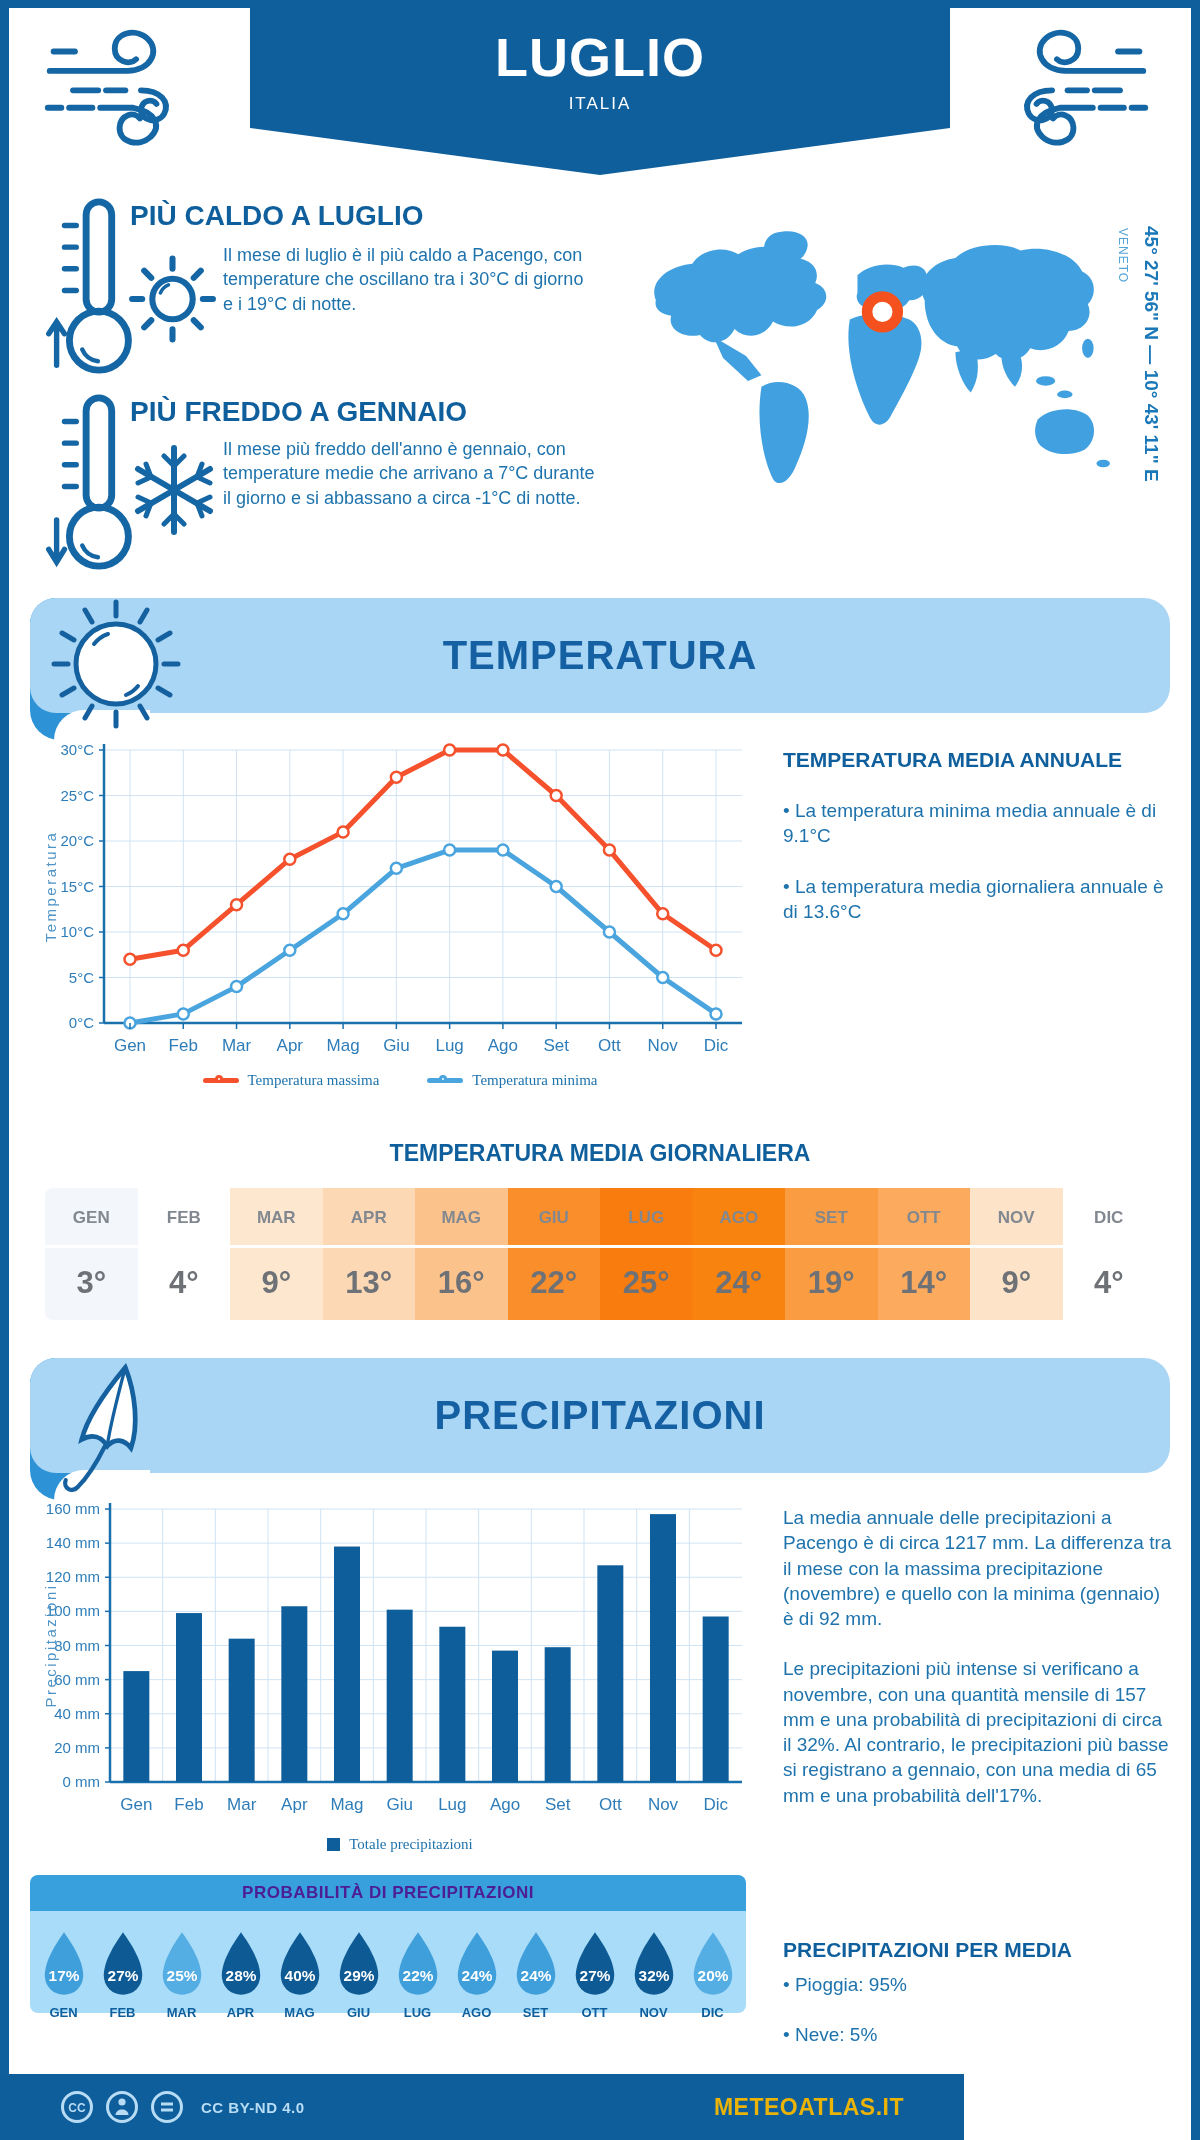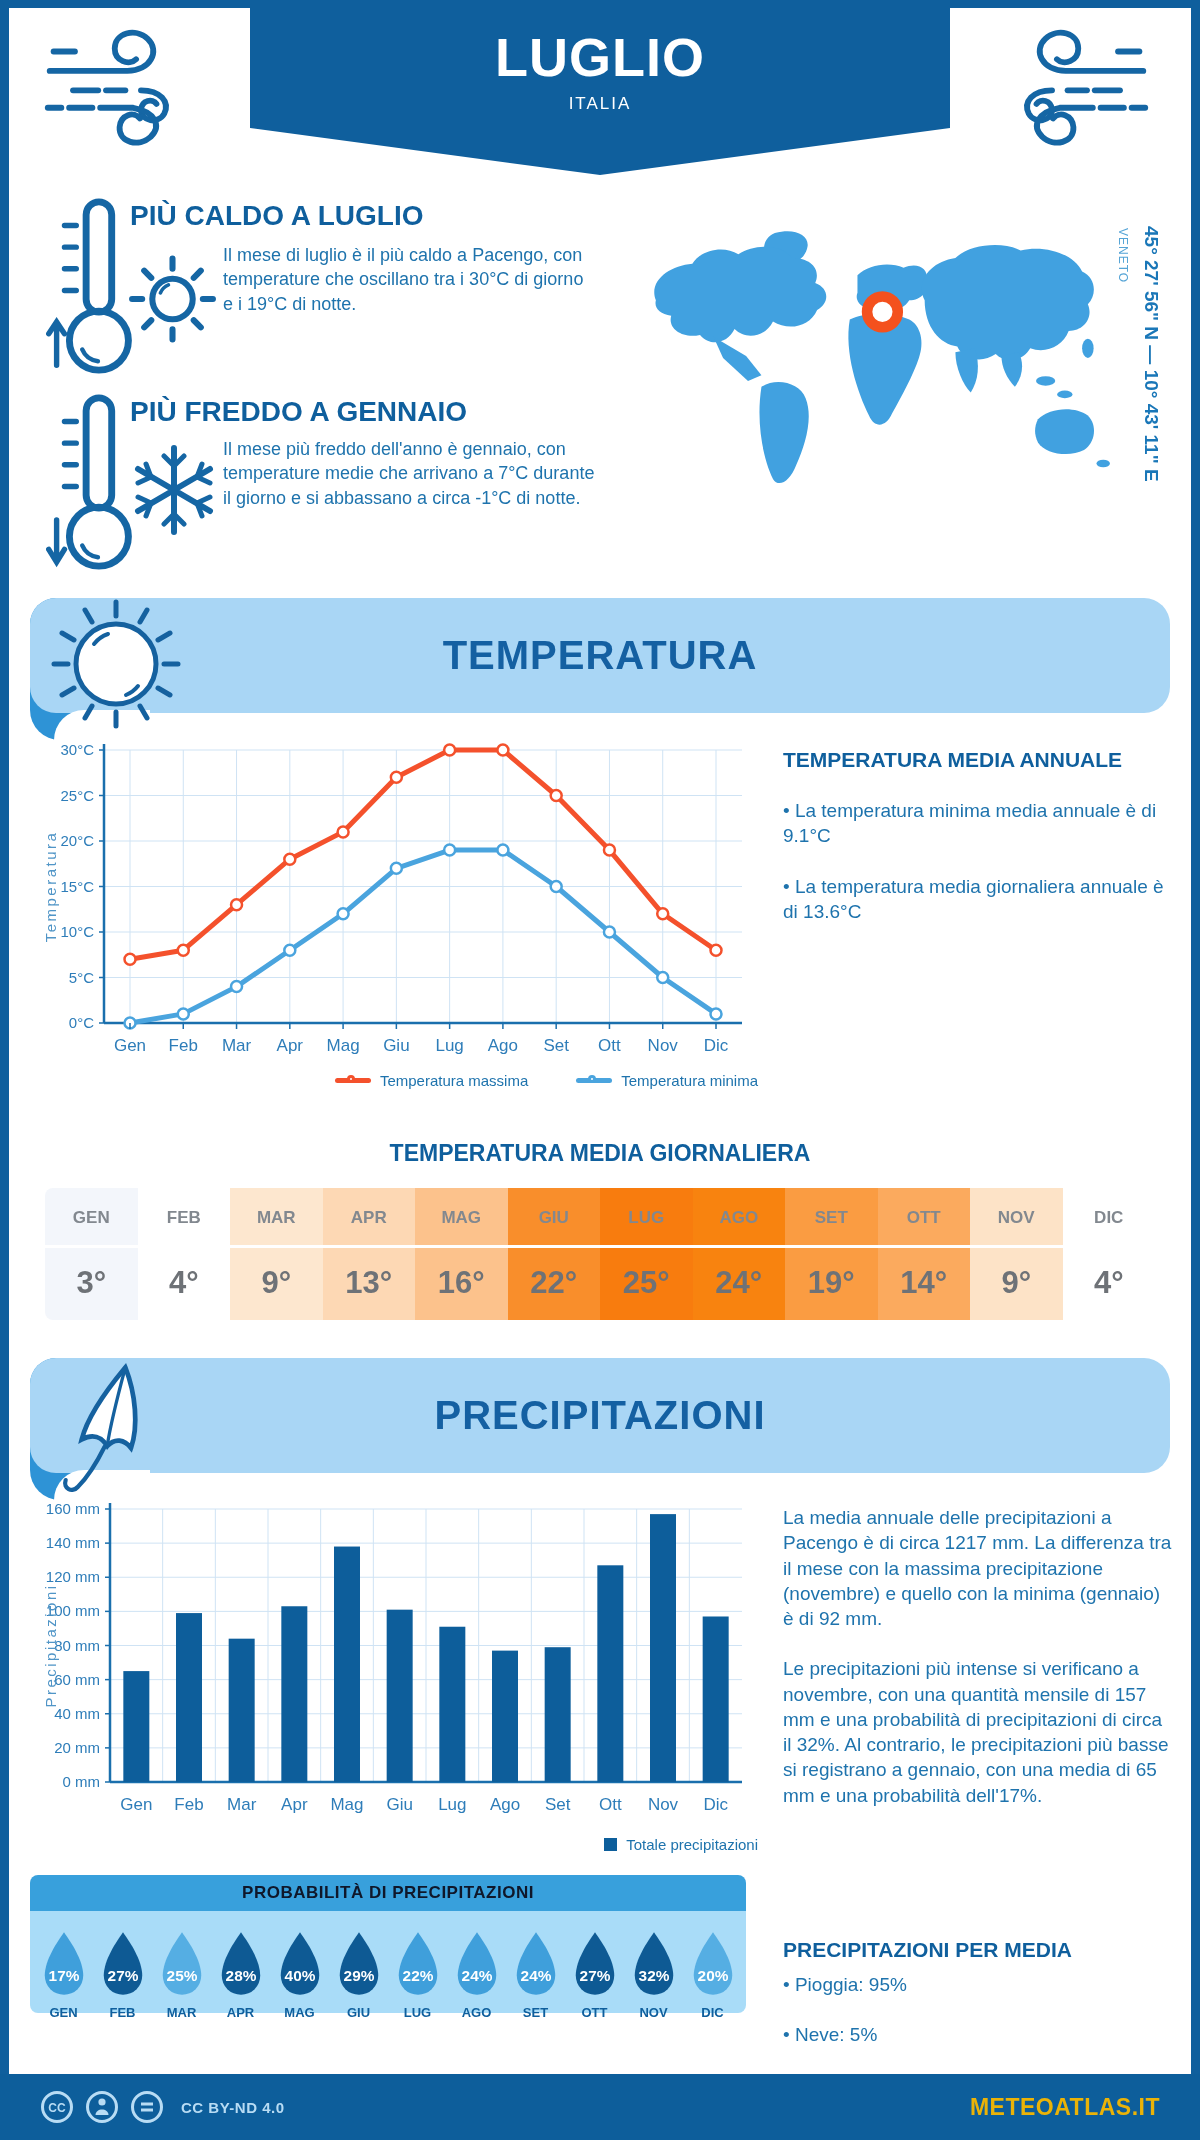--- a/index.html
+++ b/index.html
@@ -37,21 +37,21 @@
   .banner-wrap { position:absolute; left:30px; width:1140px; height:142px; }
   .banner-bg { position:absolute; left:0; top:0; right:0; bottom:27px; background:#a9d6f5; border-radius:26px; }
   .banner-wedge { position:absolute; left:0; top:0; width:66px; height:142px; background:#2e93d6; border-radius:26px 0 0 30px; }
   .banner-notch { position:absolute; left:24px; top:112px; width:96px; height:30px; background:#fff; border-top-left-radius:30px; }
   .banner-title { position:absolute; left:0; top:0; right:0; bottom:27px; display:flex; align-items:center; justify-content:center;
                   font-size:40px; font-weight:bold; color:#1460a2; letter-spacing:1px; }
   .banner-icon { position:absolute; left:8px; top:0; }
 
   
   .chart { position:absolute; left:42px; }
-  .legend { position:absolute; left:42px; width:716px; display:flex; justify-content:flex-end; gap:48px; align-items:center; }
+  .legend { position:absolute; left:42px; width:716px; display:flex; justify-content:center; gap:48px; align-items:center;font-family:Liberation Serif, serif; }
   .legend-item { display:flex; align-items:center; gap:9px; }
   .legend-line { position:relative; width:36px; height:5px; border-radius:3px; display:inline-block; }
   .legend-ring { position:absolute; left:12px; top:-3.5px; width:8px; height:8px; border-radius:50%; background:#fff; border:3px solid #000; }
   .legend-sq { width:13px; height:13px; display:inline-block; }
   .legend-label { font-size:15px; color:#1e73ad; }
 
   .side-head { position:absolute; left:783px; font-size:21px; font-weight:bold; color:#0f5f9d; }
   .side-text { position:absolute; left:783px; width:390px; font-size:19px; line-height:1.33; color:#1e73ad; }
   .side-text .blk { margin-bottom:25px; }
 
@@ -60,28 +60,28 @@
   .daily-table { position:absolute; left:45px; top:1188px; width:1110px; display:flex; }
   .temp-col { flex:1; text-align:center; }
   .temp-col:first-child { border-radius:8px 0 0 8px; }
   .temp-col:last-child { border-radius:0 8px 8px 0; }
   .temp-col .m { height:60px; line-height:60px; font-size:17px; font-weight:bold; color:#82888f; border-bottom:3px solid #fff; }
   .temp-col .v { height:72px; line-height:70px; font-size:31px; font-weight:bold; color:#6e7277; }
 
   
   .prob { position:absolute; left:30px; top:1875px; width:716px; }
   .prob-head { height:36px; background:#38a0dc; border-radius:8px 8px 0 0; display:flex; align-items:center; justify-content:center;
-               color:#0f172a; font-size:17px; font-weight:bold; letter-spacing:.5px; }
+               color:#4c1d95; font-size:17px; font-weight:bold; letter-spacing:.5px; }
   .prob-panel { height:102px; background:#a9dcf8; border-radius:0 0 8px 8px; display:flex; padding:19px 4px 0 4px;justify-content:center; }
   .drop-cell { flex:1; text-align:center; position:relative; }
   .drop-month { font-size:13px; font-weight:bold; color:#0f5f9d; margin-top:1px; }
 
   
-  .footer { position:absolute; left:0; top:2074px; width:1200px; height:66px; background:#0d5e9b; z-index:50;
-            display:flex; align-items:center; justify-content:space-between; padding:0 40px; }
+  .footer { position:absolute; left:0; top:2074px; width:964px; height:66px; background:#0d5e9b; z-index:50;
+            display:flex; align-items:center; justify-content:space-between; padding:0 60px; }
   .lic { display:flex; align-items:center; gap:11px; }
   .lic-label { font-size:15px; font-weight:bold; color:#b8dcf4; margin-left:6px; letter-spacing:.5px; }
   .brand { font-size:23px; font-weight:bold; color:#eab308; letter-spacing:.5px; }
 
   svg text { font-family:"Liberation Sans", sans-serif; }
 </style>
 </head>
 <body>
 
 <div id="page">

